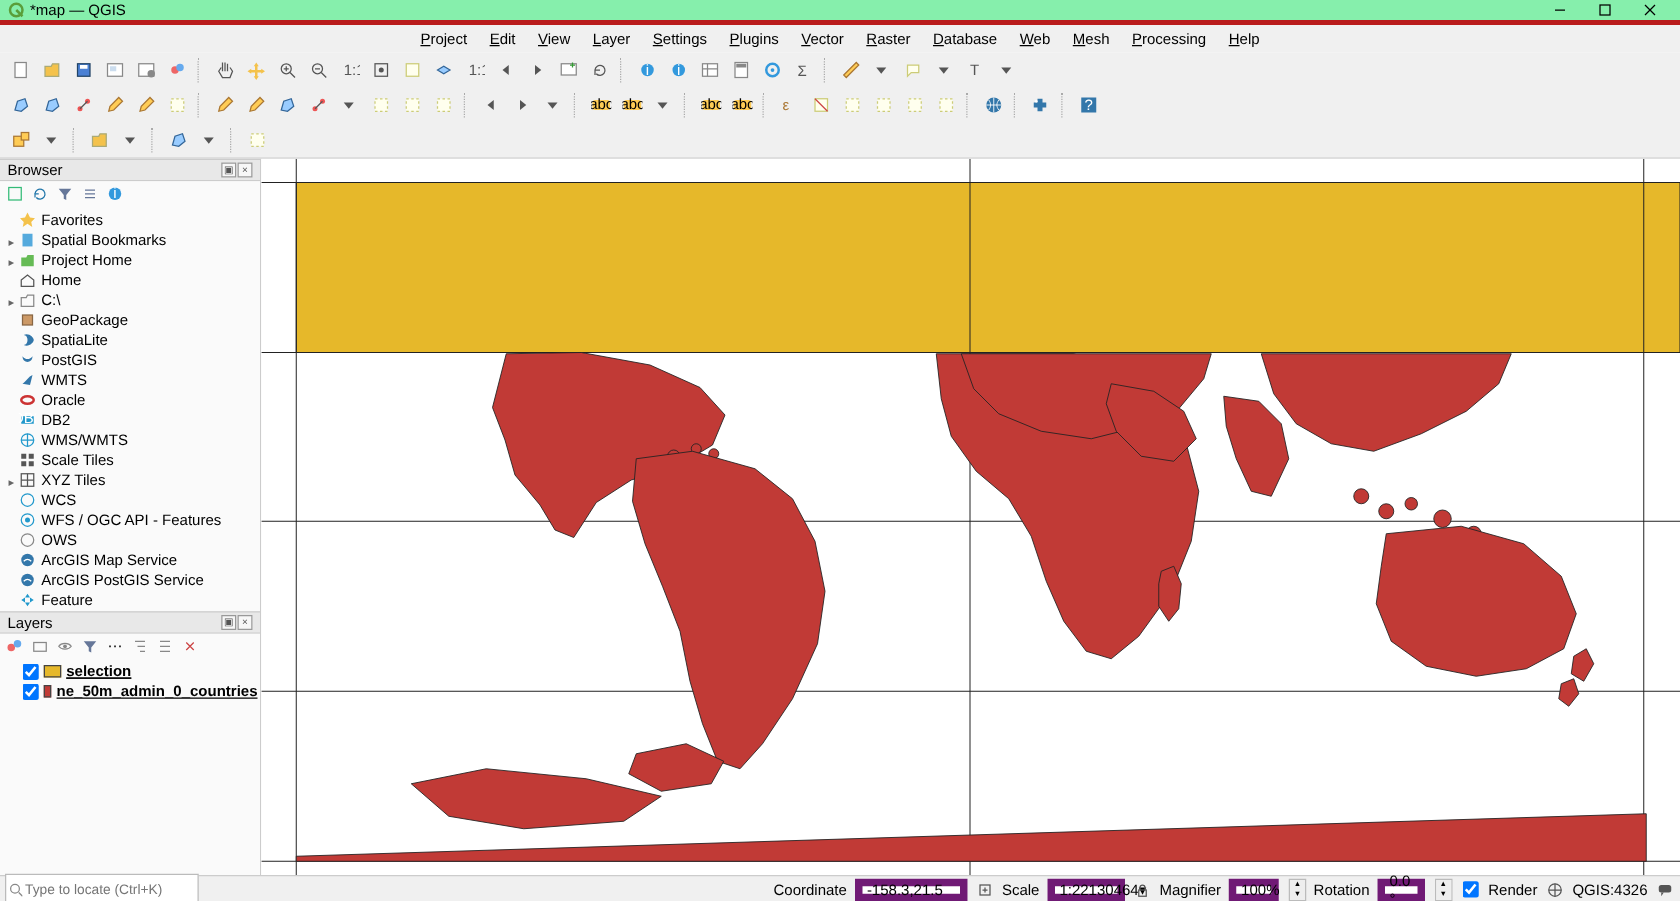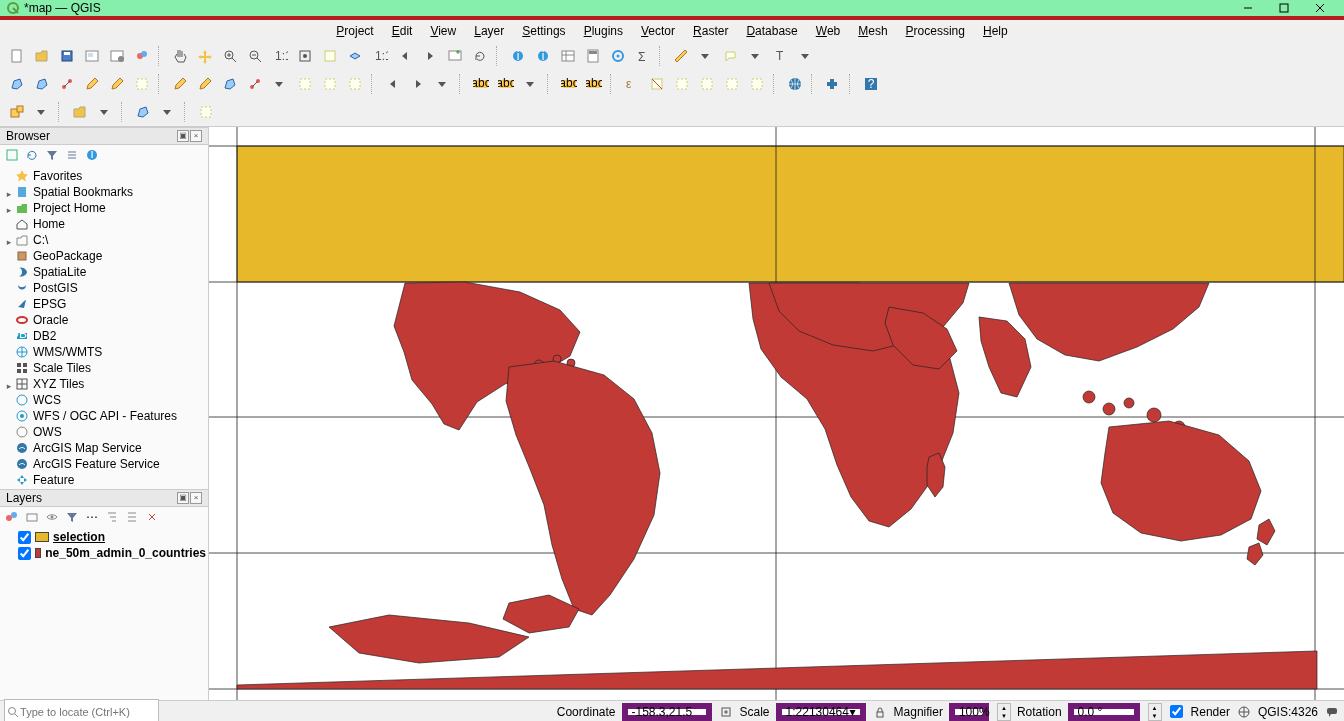--- a/index.html
+++ b/index.html
@@ -35,21 +35,21 @@
   .panel-title{display:flex;align-items:center;background:#e8e8e8;padding:2px 6px;border-top:1px solid #ccc;border-bottom:1px solid #ccc;font-size:12px;height:18px;}
   .panel-title .flex{flex:1;}
   .smallbtn{width:12px;height:12px;border:1px solid #999;margin-left:1px;display:inline-flex;justify-content:center;align-items:center;font-size:8px;line-height:8px;color:#555;background:#f7f7f7;}
   .panel-mini-toolbar{display:flex;align-items:center;padding:3px 4px;gap:4px;background:var(--panel);height:20px;}
   .mini-icon{width:16px;height:16px;display:flex;align-items:center;justify-content:center;}
   .tree{flex:1;overflow:auto;padding:2px 2px 2px 2px;}
   .tree-item{display:flex;align-items:flex-end;height:16px;padding-left:2px;cursor:default;}
   .tree-item .chev{width:10px;color:#666;font-size:9px;text-align:center;}
   .tree-item .ic{width:16px;display:flex;align-items:center;justify-content:center;margin-right:3px;}
   .layers-list{flex:1;overflow:auto;padding:2px;}
-  .layer-row{display:flex;align-items:center;height:16px;padding-left:16px;}
+  .layer-row{display:flex;align-items:center;height:16px;padding-left:16px;text-decoration:underline;}
   .layer-row input[type=checkbox]{margin:0 4px 0 0;}
   .swatch{width:14px;height:10px;border:1px solid #444;margin-right:4px;}
   .layer-label{font-weight:bold;}
   .layer-label.underline{text-decoration:underline;}
   
   .canvas-wrap{flex:1;position:relative;background:#fff;overflow:hidden;}
   .canvas{position:absolute;inset:0;}
   
   .statusbar{height:22px;display:flex;align-items:center;background:var(--bg);border-top:1px solid #ccc;padding:0 4px;gap:6px;font-size:11px;}
   .locate-wrap{display:flex;align-items:center;border:1px solid #bbb;background:#fff;height:26px;padding:0 2px;width:155px;}
@@ -611,21 +611,21 @@
             </span>
             <span>PostGIS</span>
           </div>
           <div class="tree-item">
             <span class="chev"></span>
             <span class="ic">
               <svg width="14" height="14">
                 <path d="M3 10c3-2 5-6 8-7l-2 8-6-1z" fill="#37a"></path>
               </svg>
             </span>
-            <span>EPSG</span>
+            <span>WMTS</span>
           </div>
           <div class="tree-item">
             <span class="chev"></span>
             <span class="ic">
               <svg width="14" height="14">
                 <ellipse cx="7" cy="7" rx="5" ry="3" fill="none" stroke="#c33" stroke-width="2"></ellipse>
               </svg>
             </span>
             <span>Oracle</span>
           </div>
@@ -710,21 +710,21 @@
             <span>ArcGIS Map Service</span>
           </div>
           <div class="tree-item">
             <span class="chev"></span>
             <span class="ic">
               <svg width="14" height="14">
                 <circle cx="7" cy="7" r="5" fill="#37a"></circle>
                 <path d="M4 8c2-2 4-2 6 0" stroke="#fff" fill="none"></path>
               </svg>
             </span>
-            <span>ArcGIS Feature Service</span>
+            <span>ArcGIS PostGIS Service</span>
           </div>
           <div class="tree-item">
             <span class="chev"></span>
             <span class="ic">
               <svg width="14" height="14">
                 <path d="M7 2l2 3h-4zM7 12l-2-3h4zM2 7l3-2v4zM12 7l-3 2v-4z" fill="#29c"></path>
               </svg>
             </span>
             <span>Feature</span>
           </div>
@@ -864,21 +864,21 @@
       <span>-158.3,21.5</span>
     </div>
   <span class="mini-icon">
       <svg width="14" height="14">
         <rect x="3" y="3" width="8" height="8" fill="none" stroke="#555"></rect>
         <path d="M5 7h4M7 5v4" stroke="#555"></path>
       </svg>
     </span>
 
   <span>Scale</span>
-  <div class="stat-inp" style="width:90px">
+  <div class="stat-inp" style="width:62px">
       <span>1:22130464</span>
       <span style="margin-left:auto">▾</span>
     </div>
 
   <span class="mini-icon">
       <svg width="14" height="14">
         <rect x="4" y="7" width="6" height="5" fill="none" stroke="#555"></rect>
         <path d="M5 7v-2a2 2 0 0 1 4 0v2" fill="none" stroke="#555"></path>
       </svg>
     </span>
@@ -886,21 +886,21 @@
   <span>Magnifier</span>
   <div class="stat-inp" style="width:40px">
       <span>100%</span>
     </div>
   <div class="spinner">
       <div>▲</div>
       <div>▼</div>
     </div>
 
   <span>Rotation</span>
-  <div class="stat-inp" style="width:72px">
+  <div class="stat-inp" style="width:38px">
       <span>0.0 °</span>
     </div>
   <div class="spinner">
       <div>▲</div>
       <div>▼</div>
     </div>
 
   <input type="checkbox" checked="" class="chk" style="">
   <span>Render</span>
 

